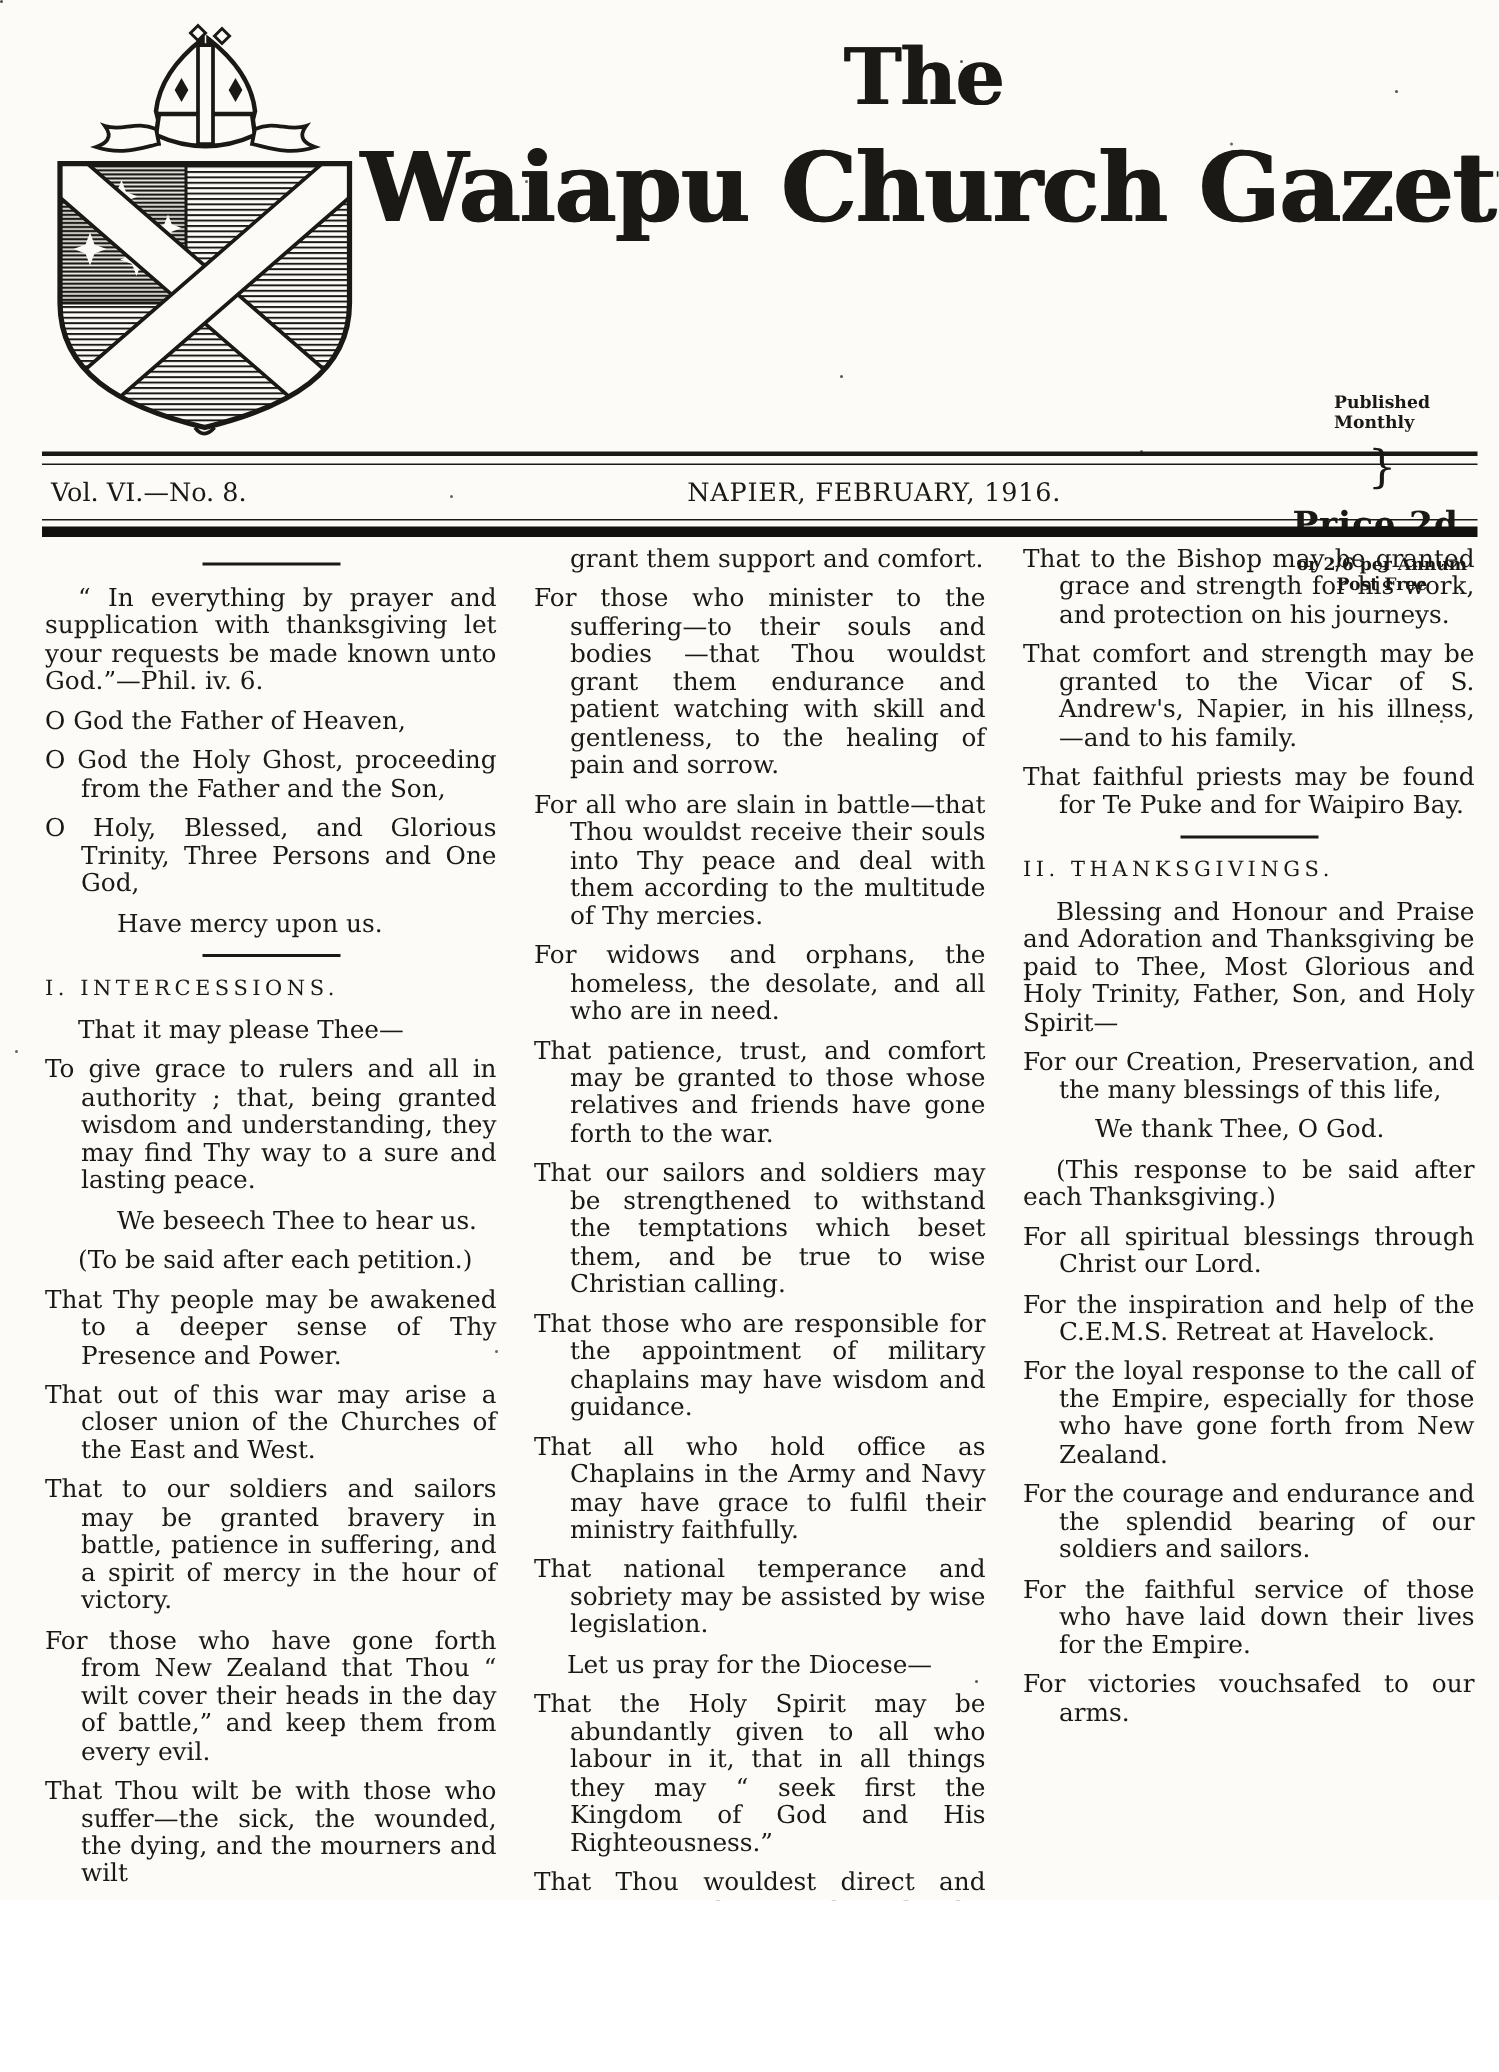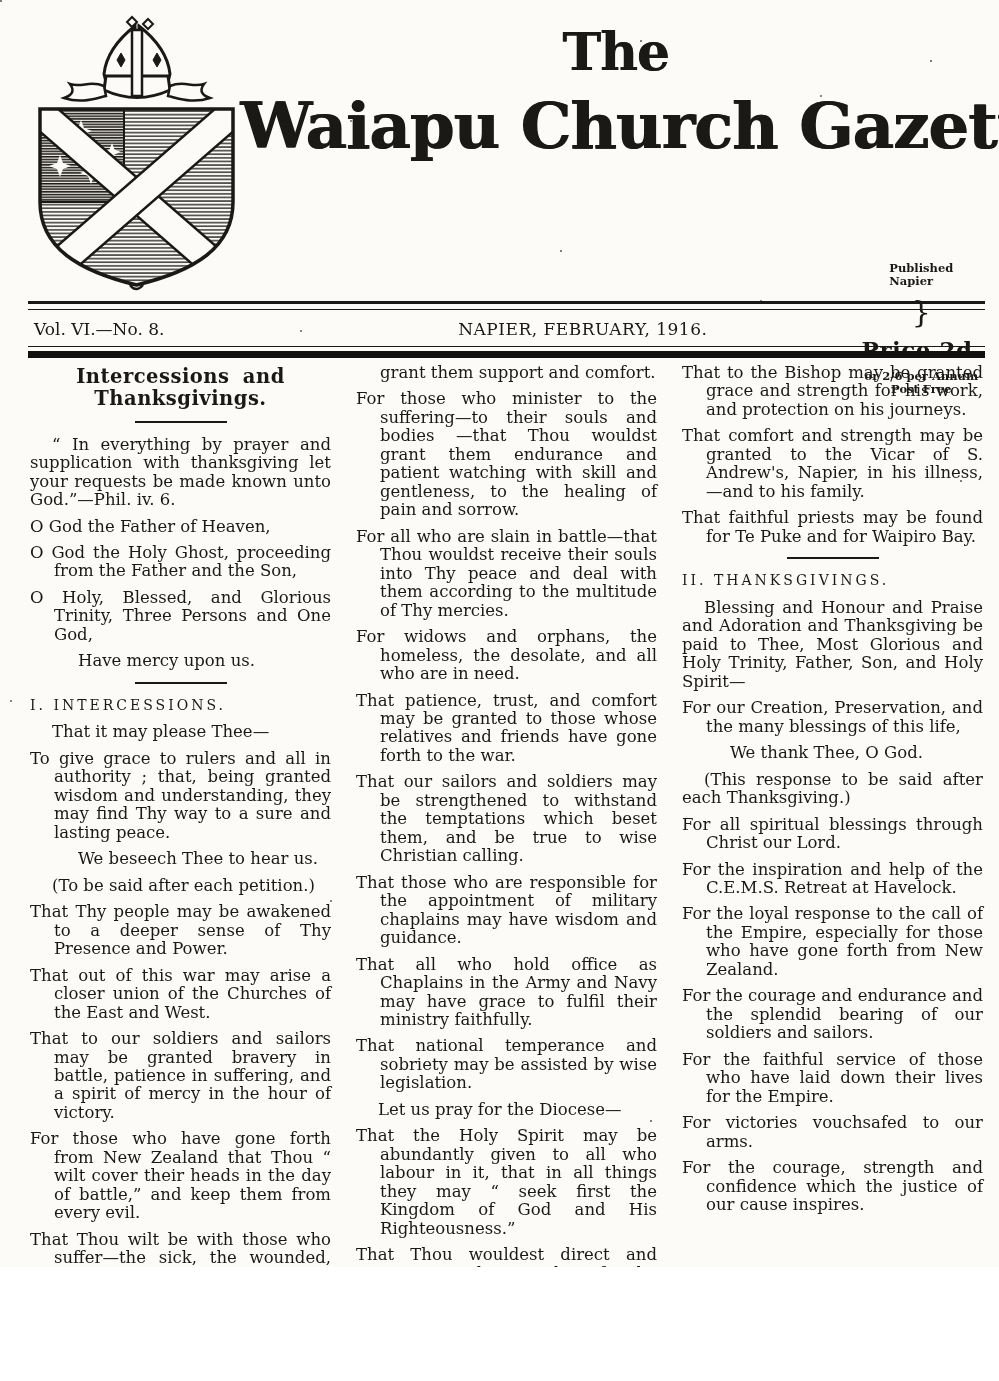--- a/index.html
+++ b/index.html
@@ -130,35 +130,34 @@
     <div class="title">Waiapu Church Gazette.</div>
   </div>
 
   <div class="rule-top"></div>
   <div class="info-row">
     <div class="info-vol">Vol. VI.—No. 8.</div>
     <div class="info-date">NAPIER, FEBRUARY, 1916.</div>
     <div class="info-price-group">
       <div class="info-small">
         <div>Published</div>
-        <div>Napier</div>
+        <div>Monthly</div>
       </div>
       <div class="info-brace">}</div>
       <div class="info-price">Price 2d.</div>
       <div class="info-small center">
         <div>or 2/6 per Annum</div>
         <div>Post Free</div>
       </div>
     </div>
   </div>
   <div class="rule-bottom"></div>
 
   <div class="columns">
     <div class="col">
-        <p class="blk title">Intercessions and Thanksgivings.</p>
         <div class="blk divider"></div>
         <p class="blk indent">“ In everything by prayer and supplication with thanksgiving let your requests be made known unto God.”—Phil. iv. 6.</p>
         <p class="blk petition">O God the Father of Heaven,</p>
         <p class="blk petition">O God the Holy Ghost, proceeding from the Father and the Son,</p>
         <p class="blk petition">O Holy, Blessed, and Glorious Trinity, Three Persons and One God,</p>
         <p class="blk response">Have mercy upon us.</p>
         <div class="blk divider"></div>
         <p class="blk heading">I. INTERCESSIONS.</p>
         <p class="blk indent">That it may please Thee—</p>
         <p class="blk petition">To give grace to rulers and all in authority ; that, being granted wisdom and understanding, they may find Thy way to a sure and lasting peace.</p>
@@ -193,16 +192,15 @@
         <p class="blk indent">Blessing and Honour and Praise and Adoration and Thanksgiving be paid to Thee, Most Glorious and Holy Trinity, Father, Son, and Holy Spirit—</p>
         <p class="blk petition">For our Creation, Preservation, and the many blessings of this life,</p>
         <p class="blk response">We thank Thee, O God.</p>
         <p class="blk indent">(This response to be said after each Thanksgiving.)</p>
         <p class="blk petition">For all spiritual blessings through Christ our Lord.</p>
         <p class="blk petition">For the inspiration and help of the C.E.M.S. Retreat at Havelock.</p>
         <p class="blk petition">For the loyal response to the call of the Empire, especially for those who have gone forth from New Zealand.</p>
         <p class="blk petition">For the courage and endurance and the splendid bearing of our soldiers and sailors.</p>
         <p class="blk petition">For the faithful service of those who have laid down their lives for the Empire.</p>
         <p class="blk petition">For victories vouchsafed to our arms.</p>
-        <p class="blk petition">For the courage, strength and confidence which the justice of our cause inspires.</p>
       </div>
   </div>
 </div>
 
 </body></html>

